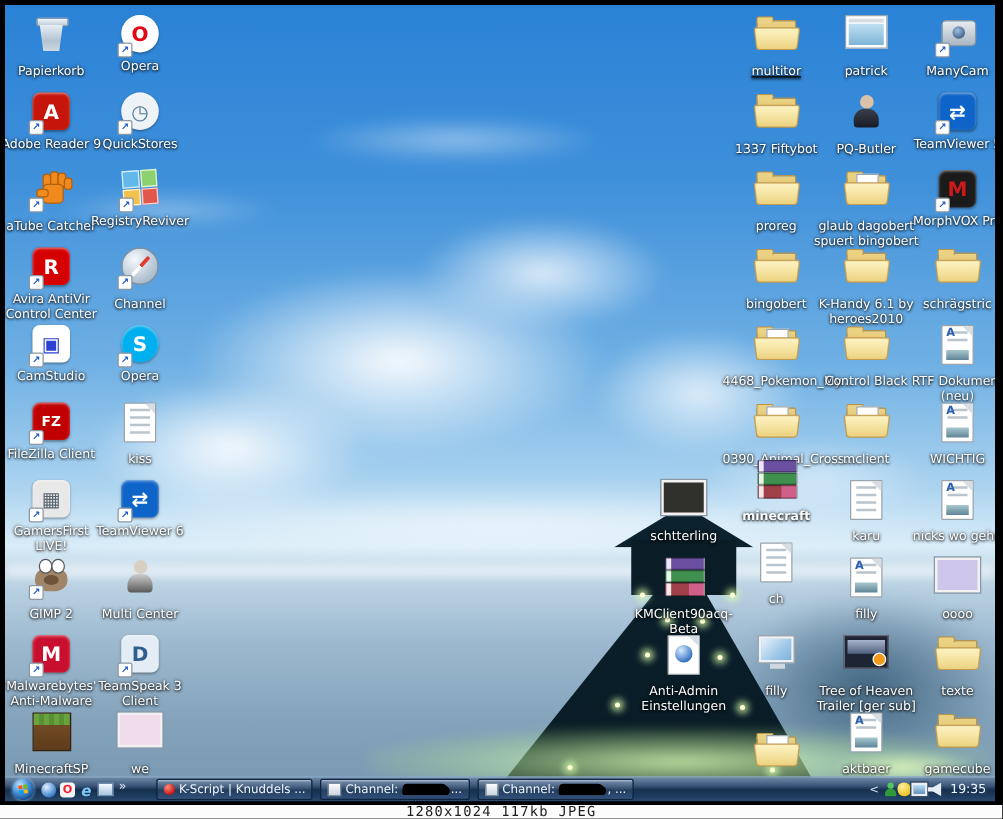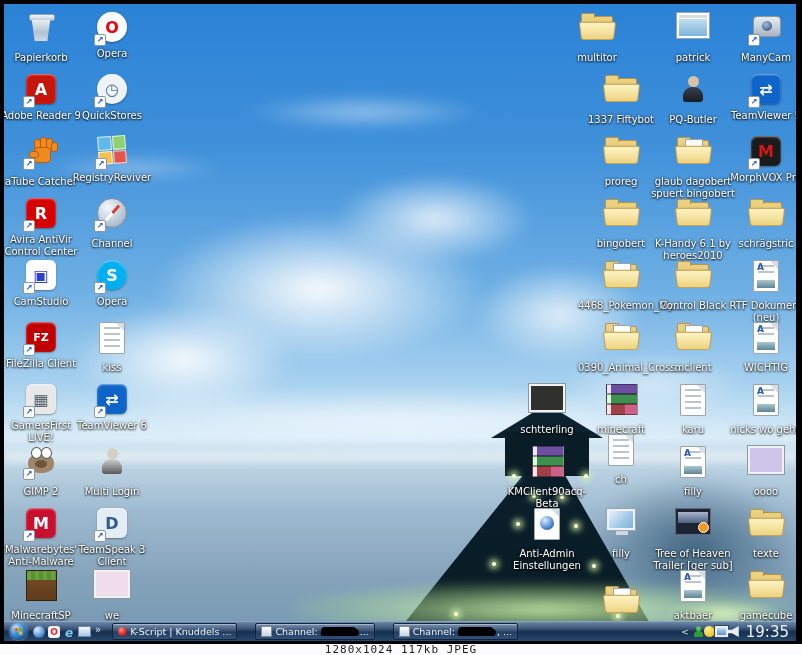--- a/index.html
+++ b/index.html
@@ -118,39 +118,39 @@
   .flag i{width:3px;height:3px;display:block}
   .flag i:nth-child(1){background:#f65314}.flag i:nth-child(2){background:#7cbb00}
   .flag i:nth-child(3){background:#00a1f1}.flag i:nth-child(4){background:#ffbb00}
   .ql{display:flex;align-items:center;gap:3px;margin:0 2px}
   .qi{width:12px;height:12px;display:grid;place-items:center;font-size:10px;font-weight:bold}
   .qi-globe{border-radius:50%;background:radial-gradient(circle at 35% 30%,#dff0ff,#3a7fc8 70%)}
   .qi-opera{color:#ff1a2e;background:#f4f6f8;border-radius:3px;font-size:9px;line-height:10px}
   .qi-ie{color:#7ec8f8;font-style:italic;font-size:12px}
   .qi-mail{background:linear-gradient(#f6fbff,#a9c4de);border:1px solid #6c8db0;width:11px;height:9px}
   .qchev{color:#dfeaf6;font-size:10px;margin:0 6px 4px 2px}
-  .tbtns{display:flex;gap:18px;margin-left:5px}
+  .tbtns{display:flex;gap:6px;margin-left:18px}
   .tbtn{display:flex;align-items:center;gap:3px;height:15px;padding:0 5px;border-radius:2px;
       background:linear-gradient(180deg,#7d95b2,#41597a 40%,#243e5f 55%,#31507a);
       border:1px solid #0e2440;box-shadow:inset 0 1px 0 rgba(255,255,255,.35);
       color:#eef5fc;font-size:9.5px;white-space:nowrap;overflow:hidden}
   .bi{width:9px;height:9px;flex:0 0 auto}
   .bi-red{border-radius:50%;background:radial-gradient(circle at 35% 30%,#ff8d7e,#c81414 70%)}
   .bi-win{background:linear-gradient(#fdfdfd,#c9d4de);border:1px solid #7b8b9b}
   .censor{display:inline-block;width:36px;height:9px;background:#000;border-radius:4px 6px 5px 3px;
       transform:skewX(-6deg);box-shadow:3px 1px 0 -1px #000}
   .tray{margin-left:auto;display:flex;align-items:center;gap:4px;padding-right:7px}
   .tchev{color:#d7e4f2;font-size:9px}
   .ti{width:11px;height:11px;position:relative;display:inline-block}
   .ti-person::before{content:'';position:absolute;left:3px;top:0;width:5px;height:5px;border-radius:50%;background:#52c45e}
   .ti-person::after{content:'';position:absolute;left:1px;top:5px;width:9px;height:6px;border-radius:4px 4px 1px 1px;background:#2f9a3c}
   .ti-yellow{border-radius:45% 55% 50% 50%;background:radial-gradient(circle at 35% 30%,#ffef9e,#e8c21a 75%)}
   .ti-display{background:linear-gradient(#bfe0f6,#5f90c0);border:2px solid #e9eef3;outline:1px solid #32475c;width:9px;height:7px;margin-top:1px}
   .ti-vol{clip-path:polygon(0 35%,38% 35%,100% 0,100% 100%,38% 65%,0 65%);background:#e6eef6}
-  .clock{color:#eef5fc;font-size:15px;margin-left:3px}
+  .clock{color:#eef5fc;font-size:10px;margin-left:3px}
 
   .statusbar{position:absolute;left:0;top:644px;width:802px;height:11px;background:#fcfcfc;
       display:flex;align-items:center;justify-content:center;
       font-family:"DejaVu Sans Mono","Liberation Mono",monospace;font-size:11px;color:#1d1d1d;letter-spacing:1px}
 </style>
 </head>
 <body>
 
 <div class="desktop">
   <div class="wp"></div>
@@ -223,33 +223,33 @@
       <div class="dicon" style="left: 63px; top: 316px;"><span class="ivis"><span class="doc">
             <i></i>
             <i></i>
             <i></i>
             <i></i>
           </span></span><div class="lab">kiss</div></div>
       <div class="dicon" style="left: 63px; top: 378px;"><span class="ivis"><span class="app" style="background:#0e64c8;color:#ffffff;">⇄</span><b class="sc">↗</b></span><div class="lab">TeamViewer 6</div></div>
       <div class="dicon" style="left: 63px; top: 440px;"><span class="ivis"><span class="per pg">
             <i class="ph"></i>
             <i class="pb"></i>
-          </span></span><div class="lab">Multi Login</div></div>
+          </span></span><div class="lab">Multi Center</div></div>
       <div class="dicon" style="left: 63px; top: 502px;"><span class="ivis"><span class="app" style="background:#e4edf6;color:#2f5d8f;">D</span><b class="sc">↗</b></span><div class="lab">TeamSpeak 3 Client</div></div>
       <div class="dicon" style="left: 63px; top: 564px;"><span class="ivis"><span class="thumb" style="background:#f0dcea"></span></span><div class="lab">we</div></div>
       <div class="dicon" style="left: 498px; top: 378px;"><span class="ivis"><span class="thumb" style="background:#30302c"></span></span><div class="lab">schtterling</div></div>
       <div class="dicon" style="left: 498px; top: 440px;"><span class="ivis"><span class="rar">
             <i class="r1"></i>
             <i class="r2"></i>
             <i class="r3"></i>
           </span></span><div class="lab">KMClient90acq-Beta</div></div>
       <div class="dicon" style="left: 498px; top: 502px;"><span class="ivis"><span class="doc">
             <u class="orb2"></u>
           </span></span><div class="lab">Anti-Admin Einstellungen</div></div>
-      <div class="dicon" style="left: 548px; top: 6px;"><span class="ivis"><span class="fold">
+      <div class="dicon" style="left: 572px; top: 6px; text-decoration: underline;"><span class="ivis"><span class="fold">
             <i class="fb"></i>
             <i class="ff"></i>
           </span></span><div class="lab">multitor</div></div>
       <div class="dicon" style="left: 572px; top: 68px;"><span class="ivis"><span class="fold">
             <i class="fb"></i>
             <i class="ff"></i>
           </span></span><div class="lab">1337 Fiftybot</div></div>
       <div class="dicon" style="left: 572px; top: 130px;"><span class="ivis"><span class="fold">
             <i class="fb"></i>
             <i class="ff"></i>
@@ -261,21 +261,21 @@
       <div class="dicon" style="left: 572px; top: 254px;"><span class="ivis"><span class="fold">
             <i class="fb"></i>
             <i class="fd"></i>
             <i class="ff"></i>
           </span></span><div class="lab">4468_Pokemon_My...</div></div>
       <div class="dicon" style="left: 572px; top: 316px;"><span class="ivis"><span class="fold">
             <i class="fb"></i>
             <i class="fd"></i>
             <i class="ff"></i>
           </span></span><div class="lab">0390_Animal_Cross...</div></div>
-      <div class="dicon" style="left: 572px; top: 378px;"><span class="ivis"><span class="rar">
+      <div class="dicon" style="left: 572px; top: 362px; font-weight: bold;"><span class="ivis"><span class="rar">
             <i class="r1"></i>
             <i class="r2"></i>
             <i class="r3"></i>
           </span></span><div class="lab">minecraft</div></div>
       <div class="dicon" style="left: 572px; top: 428px;"><span class="ivis"><span class="doc">
             <i></i>
             <i></i>
             <i></i>
             <i></i>
           </span></span><div class="lab">ch</div></div>

